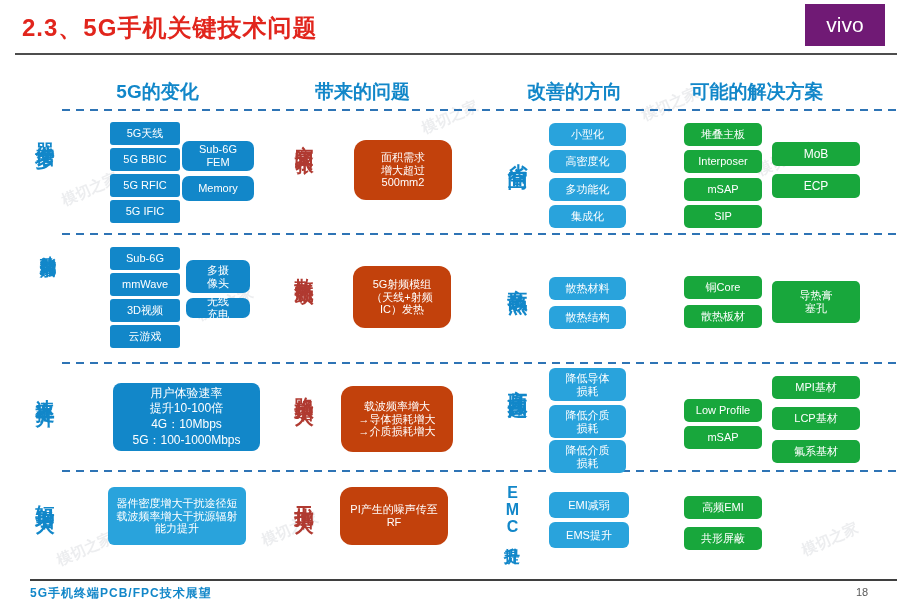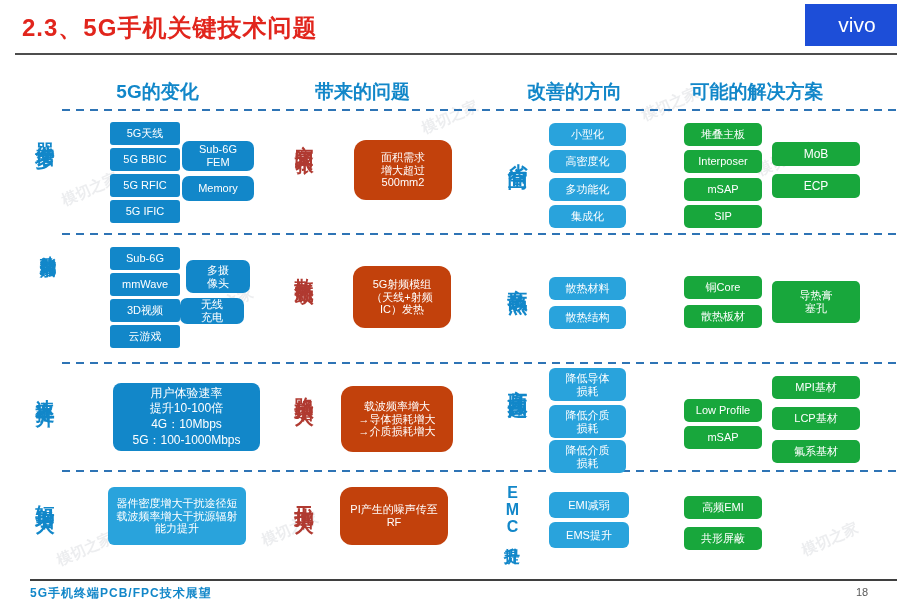--- a/index.html
+++ b/index.html
@@ -1,21 +1,21 @@
 <!DOCTYPE html>
 <html><head>
 <meta charset="utf-8">
 <style>
   html,body{margin:0;padding:0;background:#fff;}
   .slide{position:relative;width:900px;height:603px;background:#fff;overflow:hidden;
          font-family:"Liberation Sans","DejaVu Sans",sans-serif;}
   .title{position:absolute;left:22px;top:12px;font-size:24px;font-weight:700;color:#e1251c;letter-spacing:1px;}
   .title-line{position:absolute;left:15px;top:53px;width:882px;height:2px;background:#4d4d4d;}
-  .logo{position:absolute;left:805px;top:4px;width:80px;height:42px;background:#1d4ed8;color:#fff;
-        font-size:21px;display:flex;align-items:center;justify-content:center;font-weight:400;padding-left:12px;}
+  .logo{position:absolute;left:805px;top:4px;width:80px;height:42px;background:#701a75;color:#fff;
+        font-size:21px;display:flex;align-items:center;justify-content:center;font-weight:400;}
   .colhead{position:absolute;top:79px;color:#1287c9;font-weight:700;font-size:19px;text-align:center;}
   .dash{position:absolute;left:62px;width:835px;height:2px;
         background:repeating-linear-gradient(90deg,#2e74b5 0 8px,transparent 8px 14px);}
   .box{position:absolute;display:flex;align-items:center;justify-content:center;text-align:center;
        color:#fff;white-space:pre-line;line-height:1.18;font-size:11px;}
   .b-blue{background:#1287c9;border-radius:3px;}
   .b-blue2{background:#1287c9;border-radius:7px;}
   .b-lblue{background:#29a3dc;border-radius:6px;}
   .b-green{background:#18a73c;border-radius:5px;}
   .b-red{background:#c2410c;border-radius:12px;}
@@ -82,21 +82,21 @@
   <div class="box b-green" style="left:772px;top:142px;width:88px;height:24px;font-size:12px">MoB</div>
   <div class="box b-green" style="left:772px;top:174px;width:88px;height:24px;font-size:12px">ECP</div>
 
   <div class="vlabel v-blue" style="left:40px;top:243px;font-size:16px;letter-spacing:1px">功能及能耗增加</div>
   <div class="box b-blue" style="left:110px;top:247px;width:70px;height:23px">Sub-6G</div>
   <div class="box b-blue" style="left:110px;top:273px;width:70px;height:23px">mmWave</div>
   <div class="box b-blue" style="left:110px;top:299px;width:70px;height:23px">3D视频</div>
   <div class="box b-blue" style="left:110px;top:325px;width:70px;height:23px">云游戏</div>
   <div class="box b-blue2" style="left:186px;top:260px;width:64px;height:33px">多摄
 像头</div>
-  <div class="box b-blue2" style="left:180px;top:298px;width:64px;height:26px">无线
+  <div class="box b-blue2" style="left:186px;top:298px;width:64px;height:20px">无线
 充电</div>
   <div class="vlabel v-red" style="left:295px;top:263px">散热瓶颈</div>
   <div class="box b-red" style="left:353px;top:266px;width:98px;height:62px">5G射频模组
 （天线+射频
 IC）发热</div>
   <div class="vlabel v-blue" style="left:508px;top:273px;font-size:20px">高散热</div>
   <div class="box b-lblue" style="left:549px;top:277px;width:77px;height:23px">散热材料</div>
   <div class="box b-lblue" style="left:549px;top:306px;width:77px;height:23px">散热结构</div>
   <div class="box b-green" style="left:684px;top:276px;width:78px;height:23px">铜Core</div>
   <div class="box b-green" style="left:684px;top:305px;width:78px;height:23px">散热板材</div>

